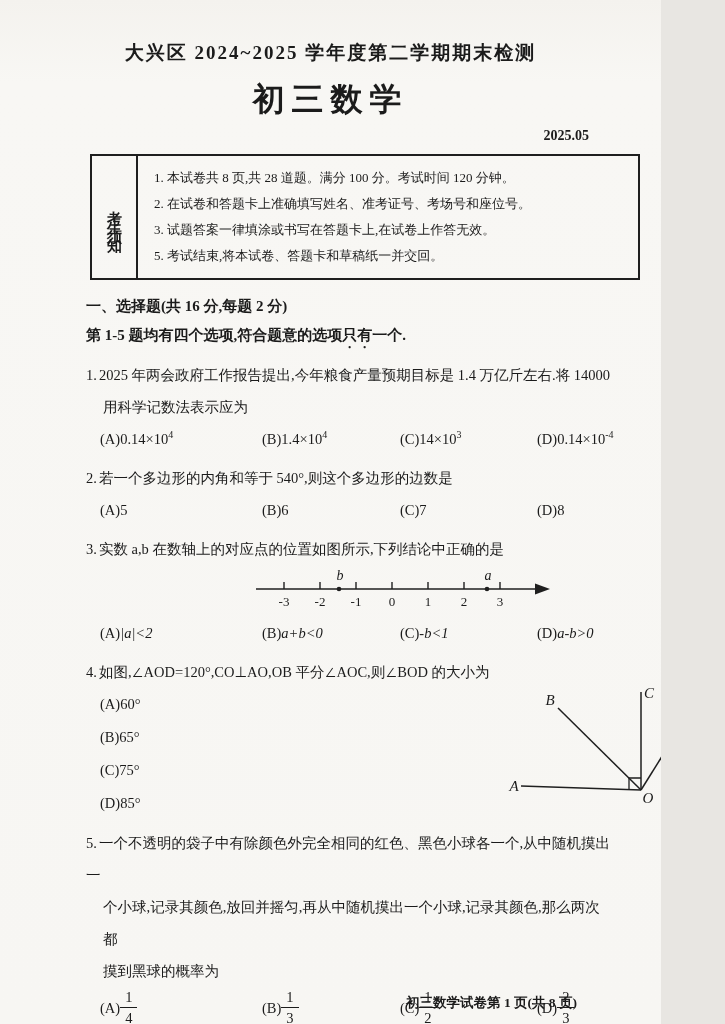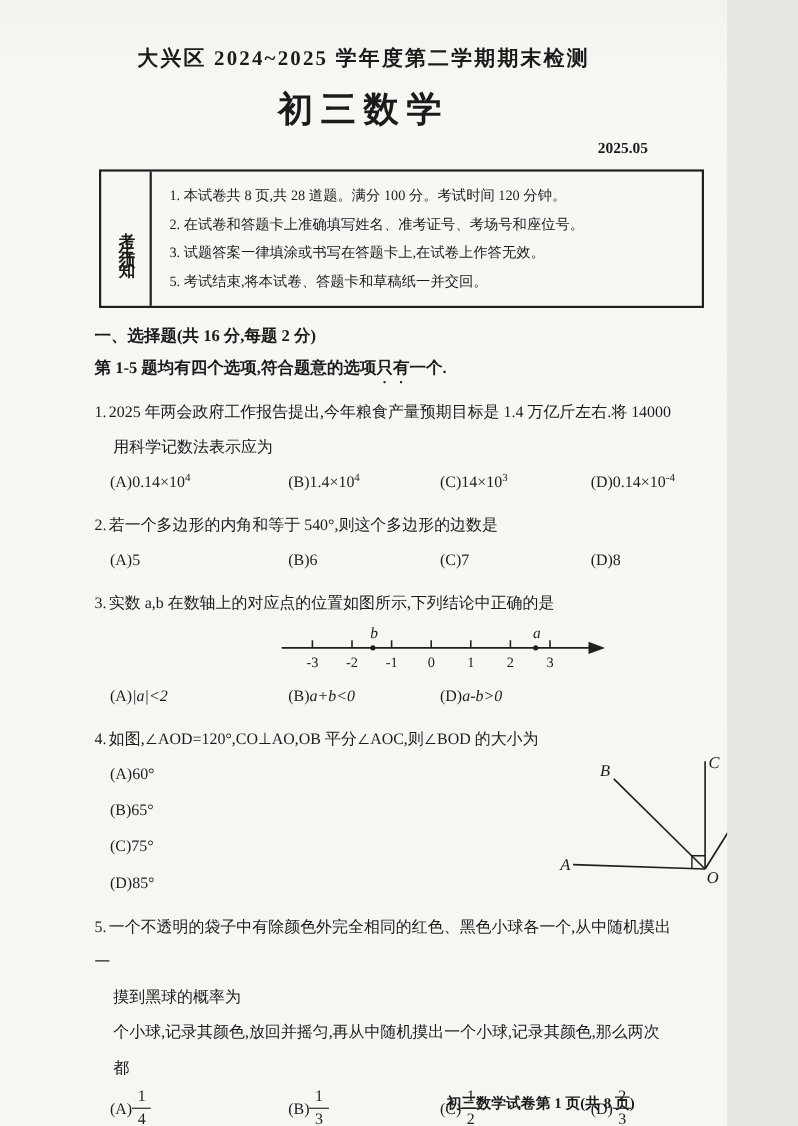--- a/index.html
+++ b/index.html
@@ -142,20 +142,21 @@
           <circle cx="85" cy="20" r="2.3" fill="#1f1f1f" stroke="none"></circle>
           <text x="86" y="11" font-size="14" text-anchor="middle" class="it">b</text>
           <circle cx="233" cy="20" r="2.3" fill="#1f1f1f" stroke="none"></circle>
           <text x="234" y="11" font-size="14" text-anchor="middle" class="it">a</text>
         </svg>
       </div>
 
       <div class="opts-row">
         <div class="opt"><span>(A)</span><span class="math">|a|&lt;2</span></div>
         <div class="opt"><span>(B)</span><span class="math">a+b&lt;0</span></div>
+        <div class="opt"><span>(C)</span><span class="math">-b&lt;1</span></div>
         <div class="opt"><span>(D)</span><span class="math">a-b&gt;0</span></div>
       </div>
     </div>
 
     <div class="q q4">
       <div class="q-line"><span class="q-num">4.</span><span>如图,∠AOD=120°,CO⊥AO,OB 平分∠AOC,则∠BOD 的大小为</span></div>
       <div class="q4-opts">
         <span class="opt"><span>(A)</span><span>60°</span></span>
         <span class="opt"><span>(B)</span><span>65°</span></span>
         <span class="opt"><span>(C)</span><span>75°</span></span>
@@ -172,22 +173,22 @@
           <text x="44" y="25" font-size="15" text-anchor="middle" class="it">B</text>
           <text x="143" y="18" font-size="15" text-anchor="middle" class="it">C</text>
           <text x="199" y="28" font-size="15" text-anchor="middle" class="it">D</text>
           <text x="142" y="123" font-size="15" text-anchor="middle" class="it">O</text>
         </svg>
       </div>
     </div>
 
     <div class="q">
       <div class="q-line"><span class="q-num">5.</span><span>一个不透明的袋子中有除颜色外完全相同的红色、黑色小球各一个,从中随机摸出一</span></div>
+      <div class="q-line cont">个小球,记录其颜色,放回并摇匀,再从中随机摸出一个小球,记录其颜色,那么两次都</div>
       <div class="q-line cont">摸到黑球的概率为</div>
-      <div class="q-line cont">个小球,记录其颜色,放回并摇匀,再从中随机摸出一个小球,记录其颜色,那么两次都</div>
       <div class="opts-row fracs">
         <div class="opt"><span>(A)</span><span class="frac"><span class="fnum">1</span><span class="fden">4</span></span></div>
         <div class="opt"><span>(B)</span><span class="frac"><span class="fnum">1</span><span class="fden">3</span></span></div>
         <div class="opt"><span>(C)</span><span class="frac"><span class="fnum">1</span><span class="fden">2</span></span></div>
         <div class="opt"><span>(D)</span><span class="frac"><span class="fnum">2</span><span class="fden">3</span></span></div>
       </div>
     </div>
 
   </div>
 

